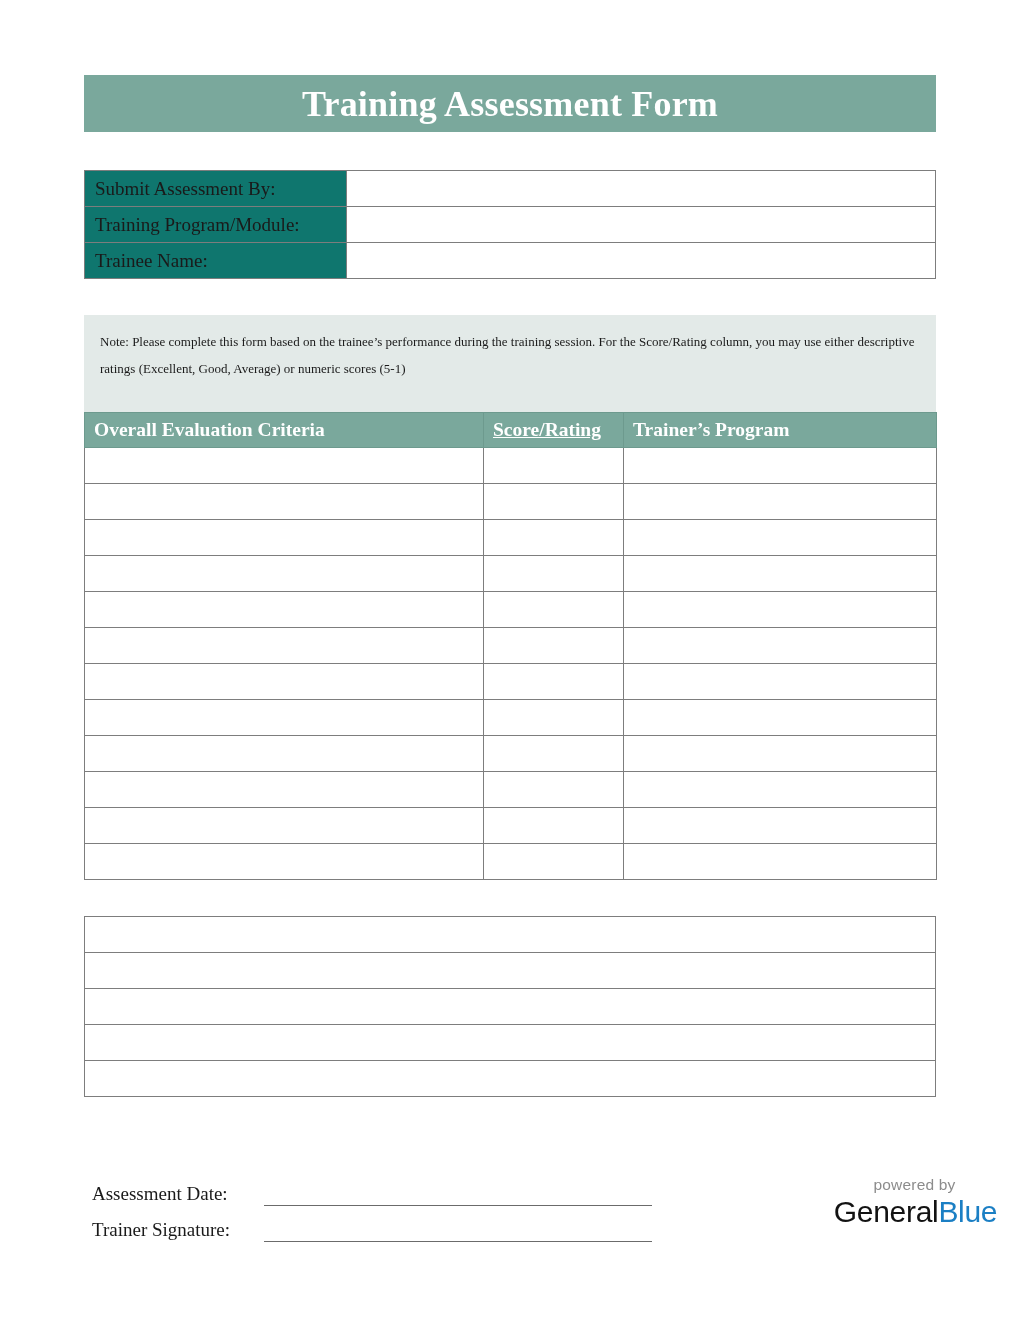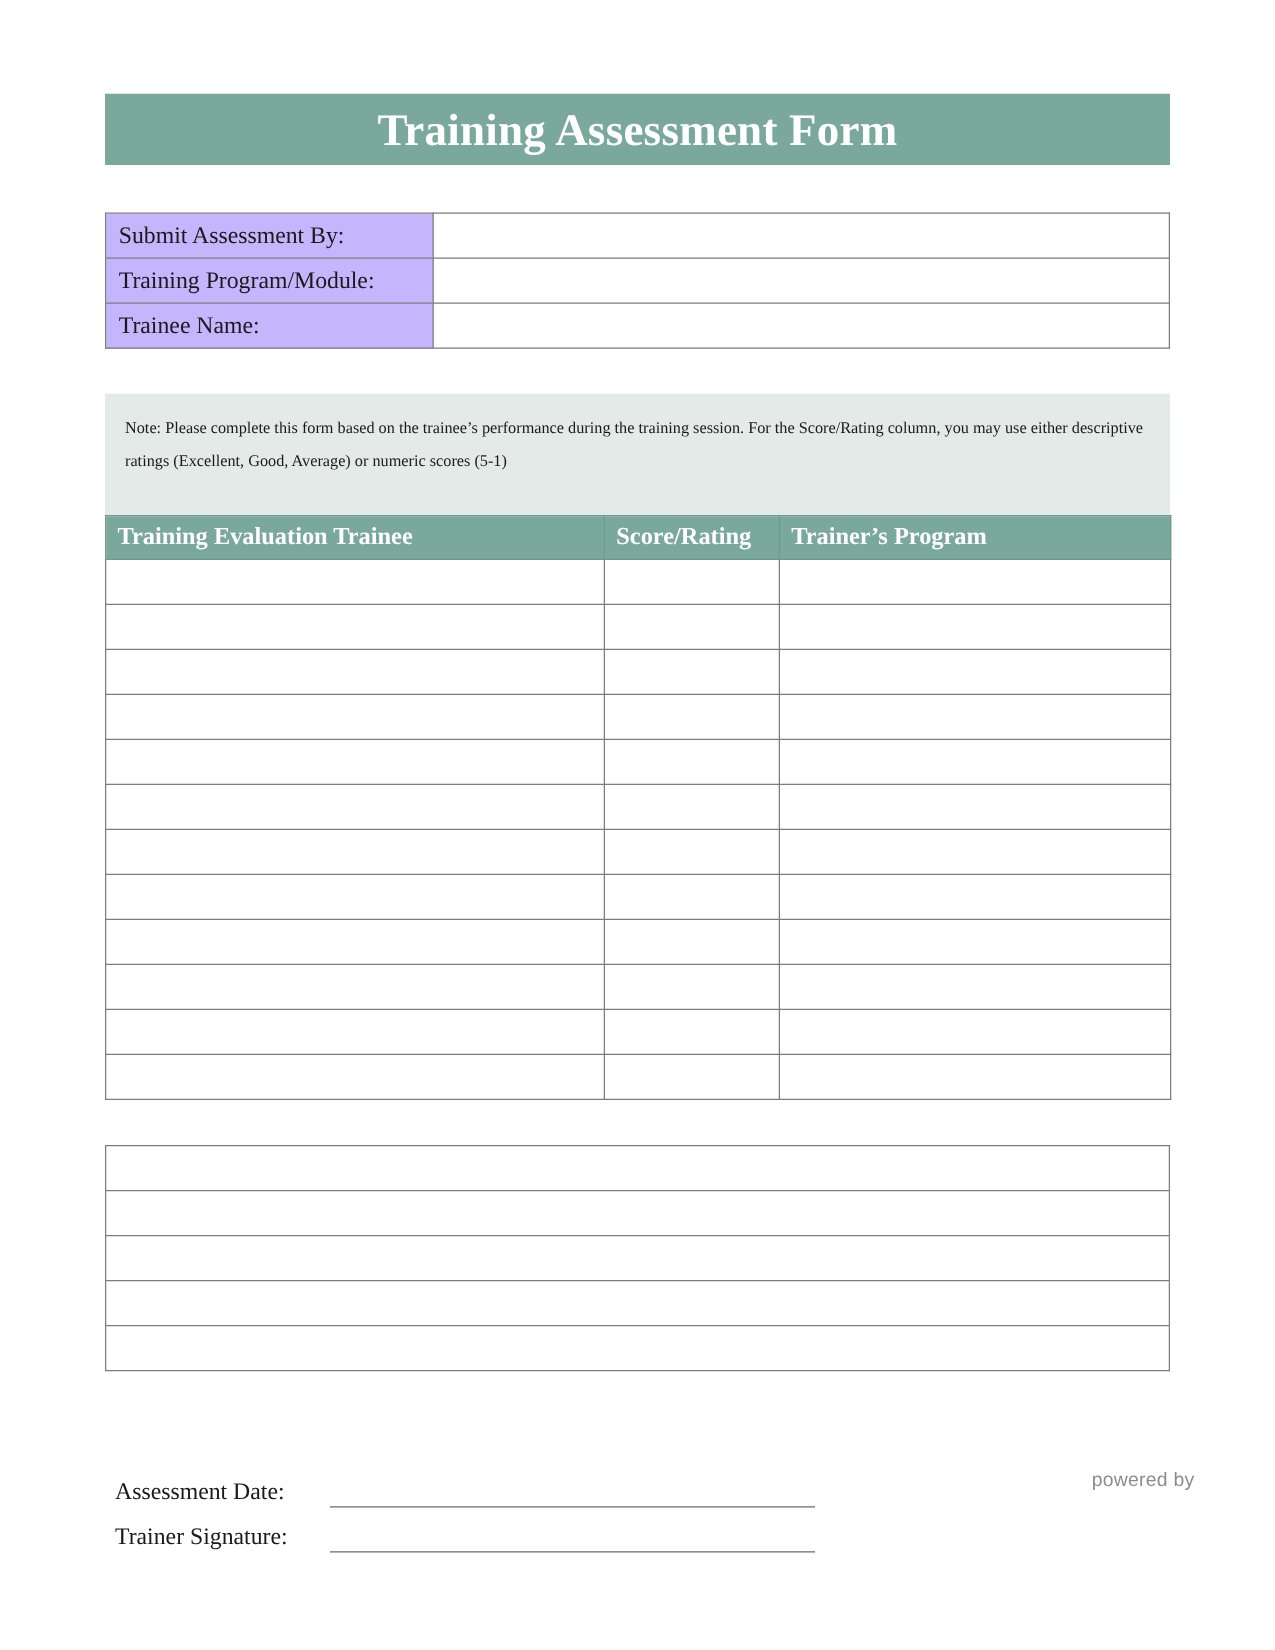--- a/index.html
+++ b/index.html
@@ -53,21 +53,21 @@
     table-layout: fixed;
   }
   .info-table td {
     border: 1px solid #7d7d7d;
     height: 36px;
     padding: 3px 10px;
     font-size: 19px;
     vertical-align: middle;
   }
   .info-label {
-    background: #c4b5fd;
+    background: #0f766e;
     width: 262px;
   }
   .info-value {
     background: #ffffff;
   }
 
   
   .note-box {
     position: absolute;
     left: 84px;
@@ -106,21 +106,21 @@
     border: 1px solid #6d9a8e;
     white-space: nowrap;
   }
   .criteria-table td {
     border: 1px solid #7d7d7d;
     height: 36px;
     background: #ffffff;
     padding: 2px 8px;
   }
   .col-criteria { width: 399px; }
-  .col-score    { width: 140px; }
+  .col-score    { width: 140px; text-decoration: underline; }
   .col-feedback { width: 313px; }
 
   
   .overall-table {
     position: absolute;
     left: 84px;
     top: 916px;
     width: 852px;
     border-collapse: collapse;
     table-layout: fixed;
@@ -214,21 +214,21 @@
     </tbody>
   </table>
 
   <div class="note-box">
     <p class="note-text">Note: Please complete this form based on the trainee’s performance during the training session. For the Score/Rating column, you may use either descriptive ratings (Excellent, Good, Average) or numeric scores (5-1)</p>
   </div>
 
   <table class="criteria-table">
     <thead>
       <tr>
-        <th class="col-criteria">Training Evaluation Trainee</th>
+        <th class="col-criteria">Overall Evaluation Criteria</th>
         <th class="col-score">Score/Rating</th>
         <th class="col-feedback">Trainer’s Program</th>
       </tr>
     </thead>
     <tbody>
       <tr>
         <td></td>
         <td></td>
         <td></td>
       </tr>
@@ -316,15 +316,16 @@
       <span class="sign-line"></span>
     </div>
     <div class="sign-row">
       <span class="sign-label">Trainer Signature:</span>
       <span class="sign-line"></span>
     </div>
   </div>
 
   <div class="logo">
     <div class="logo-powered">powered by</div>
+    <div class="logo-word"><span class="logo-general">General</span><span class="logo-blue">Blue</span></div>
   </div>
 
 </div>
 
 </body></html>

